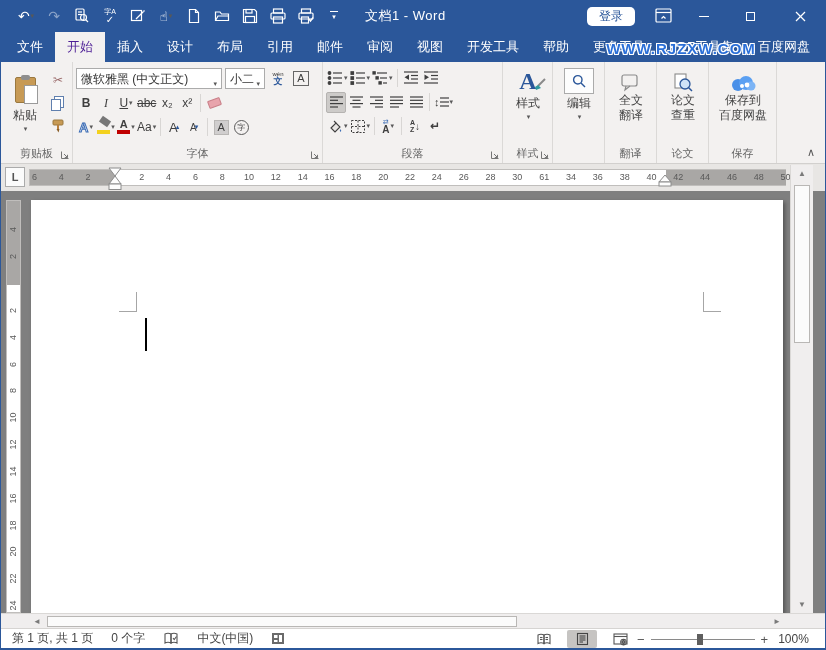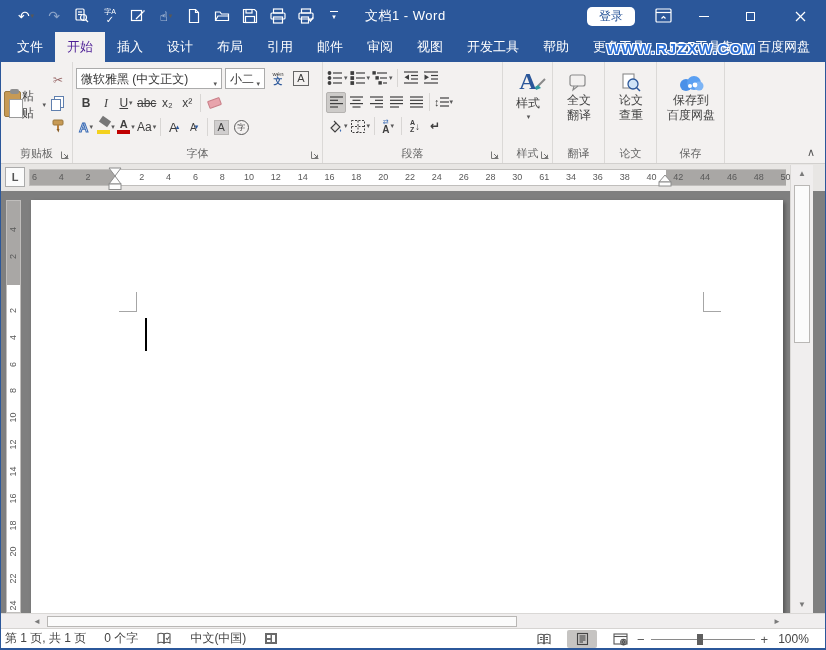--- a/index.html
+++ b/index.html
@@ -27,21 +27,21 @@
 .group{position:relative;border-right:1px solid #dbd9d7;padding:3px 2px 17px 3px;flex:none}
 .g-label{position:absolute;bottom:2px;left:0;right:0;text-align:center;font-size:11px;color:#666;white-space:nowrap}
 .launcher{position:absolute;right:2px;bottom:3px}
 .row{display:flex;align-items:center}
 .frow{display:flex;align-items:center;height:26px}
 .sb{height:21px;min-width:20px;display:flex;align-items:center;justify-content:center;font-size:12px;color:#3f3f3f;border-radius:2px;padding:0 1px}
 .sb .dd,.dd{font-size:7px;color:#585858;margin-left:1px}
 .sb.on{background:#cdcbc9;border:1px solid #b5b3b1}
 .vsep{width:1px;height:18px;background:#d8d6d4;margin:0 3px}
 
-#paste{width:42px;height:76px;display:flex;flex-direction:row;align-items:center;justify-content:center;font-size:12px;gap:1px;padding-top:4px}
+#paste{width:42px;height:76px;display:flex;flex-direction:column;align-items:center;justify-content:center;font-size:12px;gap:1px;padding-top:4px}
 .clipb{width:21px;height:26px;background:#c79a55;border:1px solid #9a783f;border-radius:2px;position:relative;margin-bottom:3px}
 .clipb .page{position:absolute;right:-3px;bottom:-2px;width:14px;height:19px;background:#fff;border:1px solid #9a9a9a}
 .clipb .cliptop{position:absolute;left:5px;top:-3px;width:9px;height:5px;background:#8e8e8e;border-radius:2px}
 .minicol{display:flex;flex-direction:column;gap:2px;margin-left:2px}
 .copyic{width:10px;height:12px;border:1px solid #5f7fae;background:#fff;box-shadow:3px -3px 0 -1px #fff,3px -3px 0 0 #5f7fae;margin:3px 4px 0 0}
 
 .select{display:flex;align-items:flex-end;height:21px;background:#fff;border:1px solid #ababab;font-size:12px;color:#333;padding:0 4px;justify-content:space-between}
 
 .phon{display:flex;flex-direction:column;line-height:1;align-items:center}
 .phon .t{font-size:6px;color:#333}
@@ -87,21 +87,21 @@
 .sarrow{height:17px;display:flex;align-items:center;justify-content:center;font-size:8px;color:#7a7a7a}
 #vthumb{position:absolute;left:3px;top:20px;width:16px;height:158px;background:#fbfbfb;border:1px solid #b9b7b5}
 #vdown{position:absolute;bottom:0;left:0;right:0}
 #hscroll{position:absolute;left:0;top:613px;width:826px;height:15px;background:#f0eeee;border-top:1px solid #dad8d6}
 #hleft{position:absolute;left:28px;top:1px;width:16px;height:13px}
 #hright{position:absolute;left:768px;top:1px;width:16px;height:13px}
 #hthumb{position:absolute;left:46px;top:2px;width:470px;height:11px;background:#fbfbfb;border:1px solid #b9b7b5}
 
 #statusbar{position:absolute;left:0;top:628px;width:826px;height:20px;background:#fff;border-top:1px solid #d6d4d2;display:flex;align-items:center;font-size:12px;color:#444}
 #statusbar .it{margin-left:18px;white-space:nowrap;display:flex;align-items:center}
-#statusbar .it.first{margin-left:4px}
+#statusbar .it.first{margin-left:11px}
 #views{position:absolute;left:528px;top:0;height:20px;display:flex;align-items:center;gap:8px}
 .vbtn{width:30px;height:18px;display:flex;align-items:center;justify-content:center;border-radius:2px}
 .vbtn.on{background:#c6c4c2}
 #zoomer{position:absolute;left:636px;top:0;height:20px;display:flex;align-items:center;gap:6px;font-size:13px;color:#555}
 #ztrack{position:relative;width:104px;height:14px}
 #ztrack .line{position:absolute;left:0;top:7px;width:104px;height:1px;background:#8a8a8a}
 #ztrack .notch{position:absolute;left:51px;top:4px;width:1px;height:7px;background:#8a8a8a}
 #ztrack .thumb{position:absolute;left:46px;top:2px;width:6px;height:11px;background:#5f5f5f}
 #zoomlabel{font-size:12px;color:#444;margin-left:4px}
 #bottomline{position:absolute;left:0;top:648px;width:826px;height:2px;background:#2b579a}
@@ -524,20 +524,32 @@
         <span>样式</span>
         <span class="dd">▾</span>
       </div>
       <div class="g-label"><span>样式</span></div>
       <svg class="launcher" width="10" height="10" viewBox="0 0 10 10" fill="none" stroke="#767676">
           <path d="M1.5 1.5 v7 h7"></path>
           <path d="M4 4 l3.5 3.5 M7.5 4.8 v2.7 h-2.7"></path>
         </svg>
     </div>
 
+    <div class="group" style="width:52px">
+      <div class="bigbtn">
+        <div class="editbox">
+          <svg width="14" height="14" viewBox="0 0 14 14" fill="none" stroke="#2b579a" stroke-width="1.4">
+              <circle cx="5.8" cy="5.8" r="4.2"></circle>
+              <line x1="9" y1="9" x2="13" y2="13"></line>
+            </svg>
+        </div>
+        <span>编辑</span>
+        <span class="dd">▾</span>
+      </div>
+    </div>
 
     <div class="group" style="width:52px">
       <div class="bigbtn">
         <div class="gicon">
           <svg width="20" height="18" viewBox="0 0 20 18" fill="none" stroke="#8a8a8a" stroke-width="1.2">
               <rect x="1" y="1" width="15" height="11" rx="2"></rect>
               <path d="M5 12 l-1 4 l5 -4"></path>
             </svg>
         </div>
         <span class="two"><span>全文</span><br><span>翻译</span></span>

